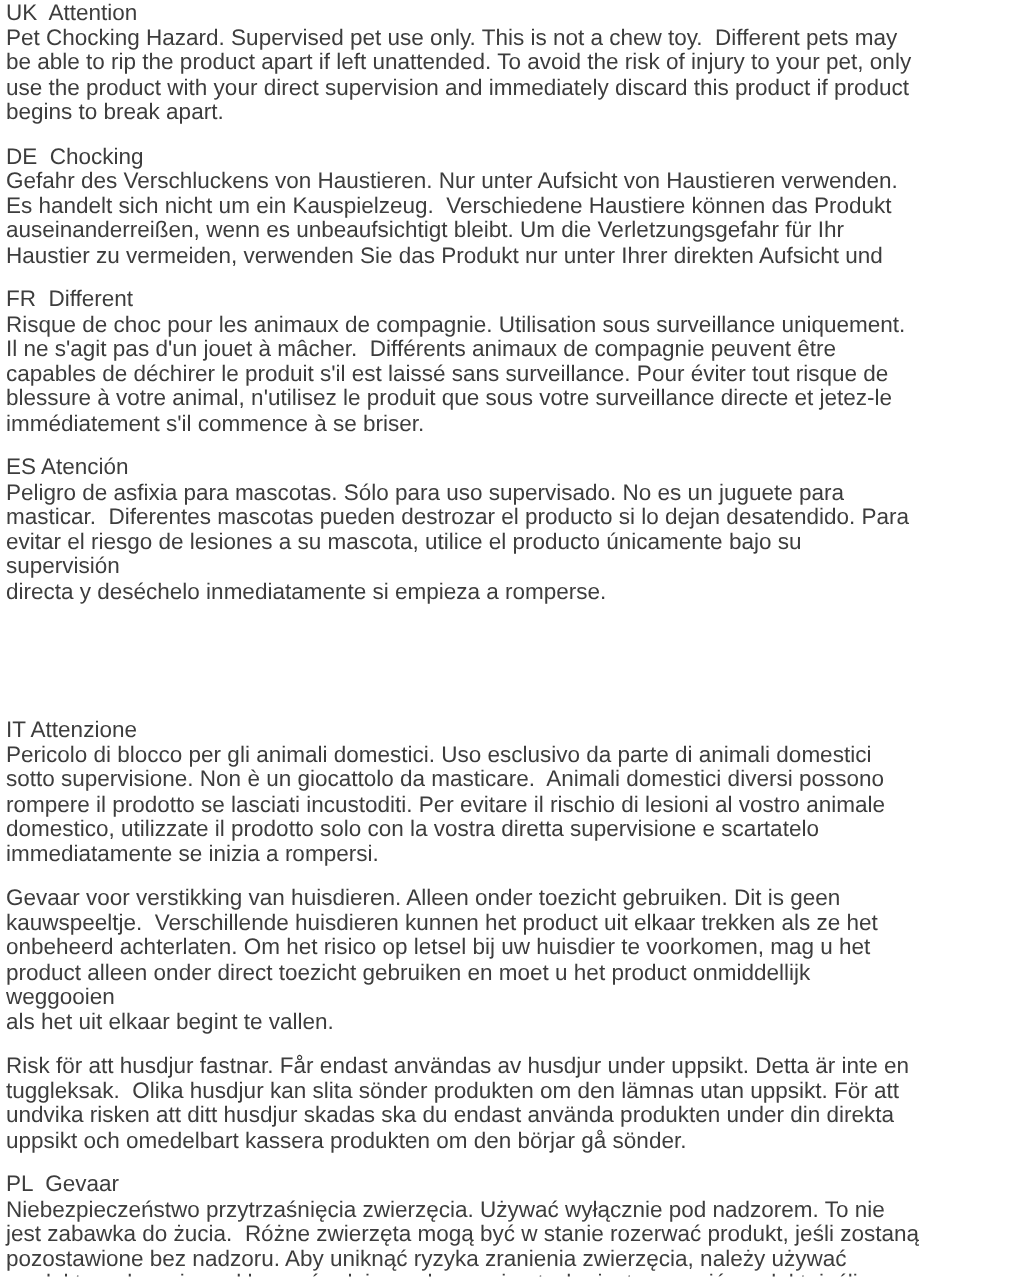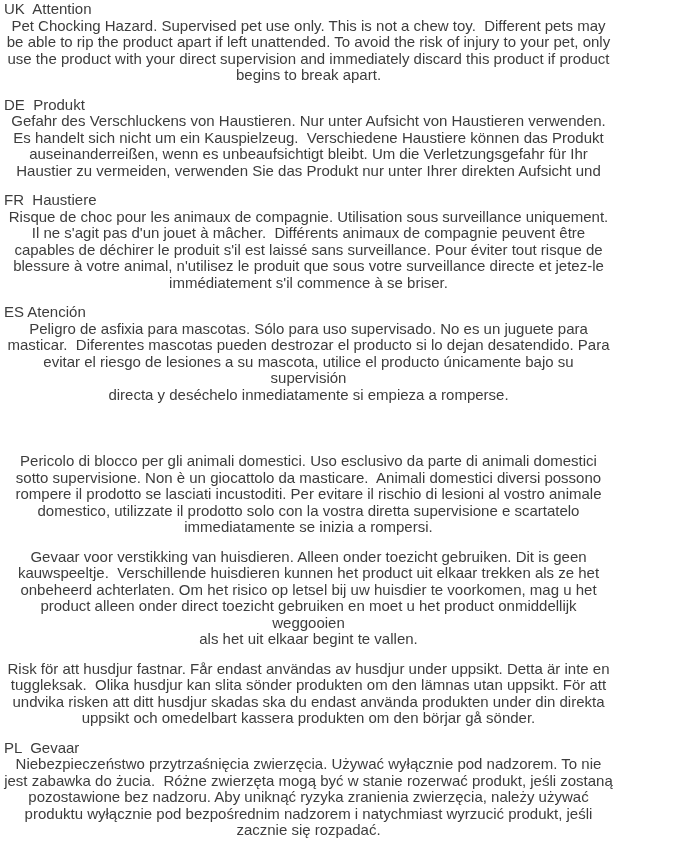--- a/index.html
+++ b/index.html
@@ -20,69 +20,69 @@
     font-family: "Liberation Sans", sans-serif;
     font-size: 15px;
     line-height: 16.5px;
     color: #3d3d3d;
     background: #ffffff;
   }
   .warning-section {
     margin: 0 0 13px 0;
   }
   .warning-section.gap-large {
-    margin-bottom: 50px;
+    margin-bottom: 76px;
   }
   .sec-heading {
     white-space: pre-wrap;
   }
   .sec-body {
     white-space: pre-wrap;
-    text-align: center;
   }
 </style>
 </head>
 <body>
 
 <div class="page">
 
   <div class="warning-section">
     <div class="sec-heading">UK  Attention</div>
     <div class="sec-body">Pet Chocking Hazard. Supervised pet use only. This is not a chew toy.  Different pets may
 be able to rip the product apart if left unattended. To avoid the risk of injury to your pet, only
 use the product with your direct supervision and immediately discard this product if product
 begins to break apart.</div>
   </div>
 
   <div class="warning-section">
-    <div class="sec-heading">DE  Produkt</div>
+    <div class="sec-heading">DE  Chocking</div>
     <div class="sec-body">Gefahr des Verschluckens von Haustieren. Nur unter Aufsicht von Haustieren verwenden.
 Es handelt sich nicht um ein Kauspielzeug.  Verschiedene Haustiere können das Produkt
 auseinanderreißen, wenn es unbeaufsichtigt bleibt. Um die Verletzungsgefahr für Ihr
 Haustier zu vermeiden, verwenden Sie das Produkt nur unter Ihrer direkten Aufsicht und</div>
   </div>
 
   <div class="warning-section">
-    <div class="sec-heading">FR  Haustiere</div>
+    <div class="sec-heading">FR  Different</div>
     <div class="sec-body">Risque de choc pour les animaux de compagnie. Utilisation sous surveillance uniquement.
 Il ne s'agit pas d'un jouet à mâcher.  Différents animaux de compagnie peuvent être
 capables de déchirer le produit s'il est laissé sans surveillance. Pour éviter tout risque de
 blessure à votre animal, n'utilisez le produit que sous votre surveillance directe et jetez-le
 immédiatement s'il commence à se briser.</div>
   </div>
 
   <div class="warning-section gap-large">
     <div class="sec-heading">ES Atención</div>
     <div class="sec-body">Peligro de asfixia para mascotas. Sólo para uso supervisado. No es un juguete para
 masticar.  Diferentes mascotas pueden destrozar el producto si lo dejan desatendido. Para
 evitar el riesgo de lesiones a su mascota, utilice el producto únicamente bajo su supervisión
 directa y deséchelo inmediatamente si empieza a romperse.</div>
   </div>
 
   <div class="warning-section">
+    <div class="sec-heading">IT Attenzione</div>
     <div class="sec-body">Pericolo di blocco per gli animali domestici. Uso esclusivo da parte di animali domestici
 sotto supervisione. Non è un giocattolo da masticare.  Animali domestici diversi possono
 rompere il prodotto se lasciati incustoditi. Per evitare il rischio di lesioni al vostro animale
 domestico, utilizzate il prodotto solo con la vostra diretta supervisione e scartatelo
 immediatamente se inizia a rompersi.</div>
   </div>
 
   <div class="warning-section">
     <div class="sec-body">Gevaar voor verstikking van huisdieren. Alleen onder toezicht gebruiken. Dit is geen
 kauwspeeltje.  Verschillende huisdieren kunnen het product uit elkaar trekken als ze het

